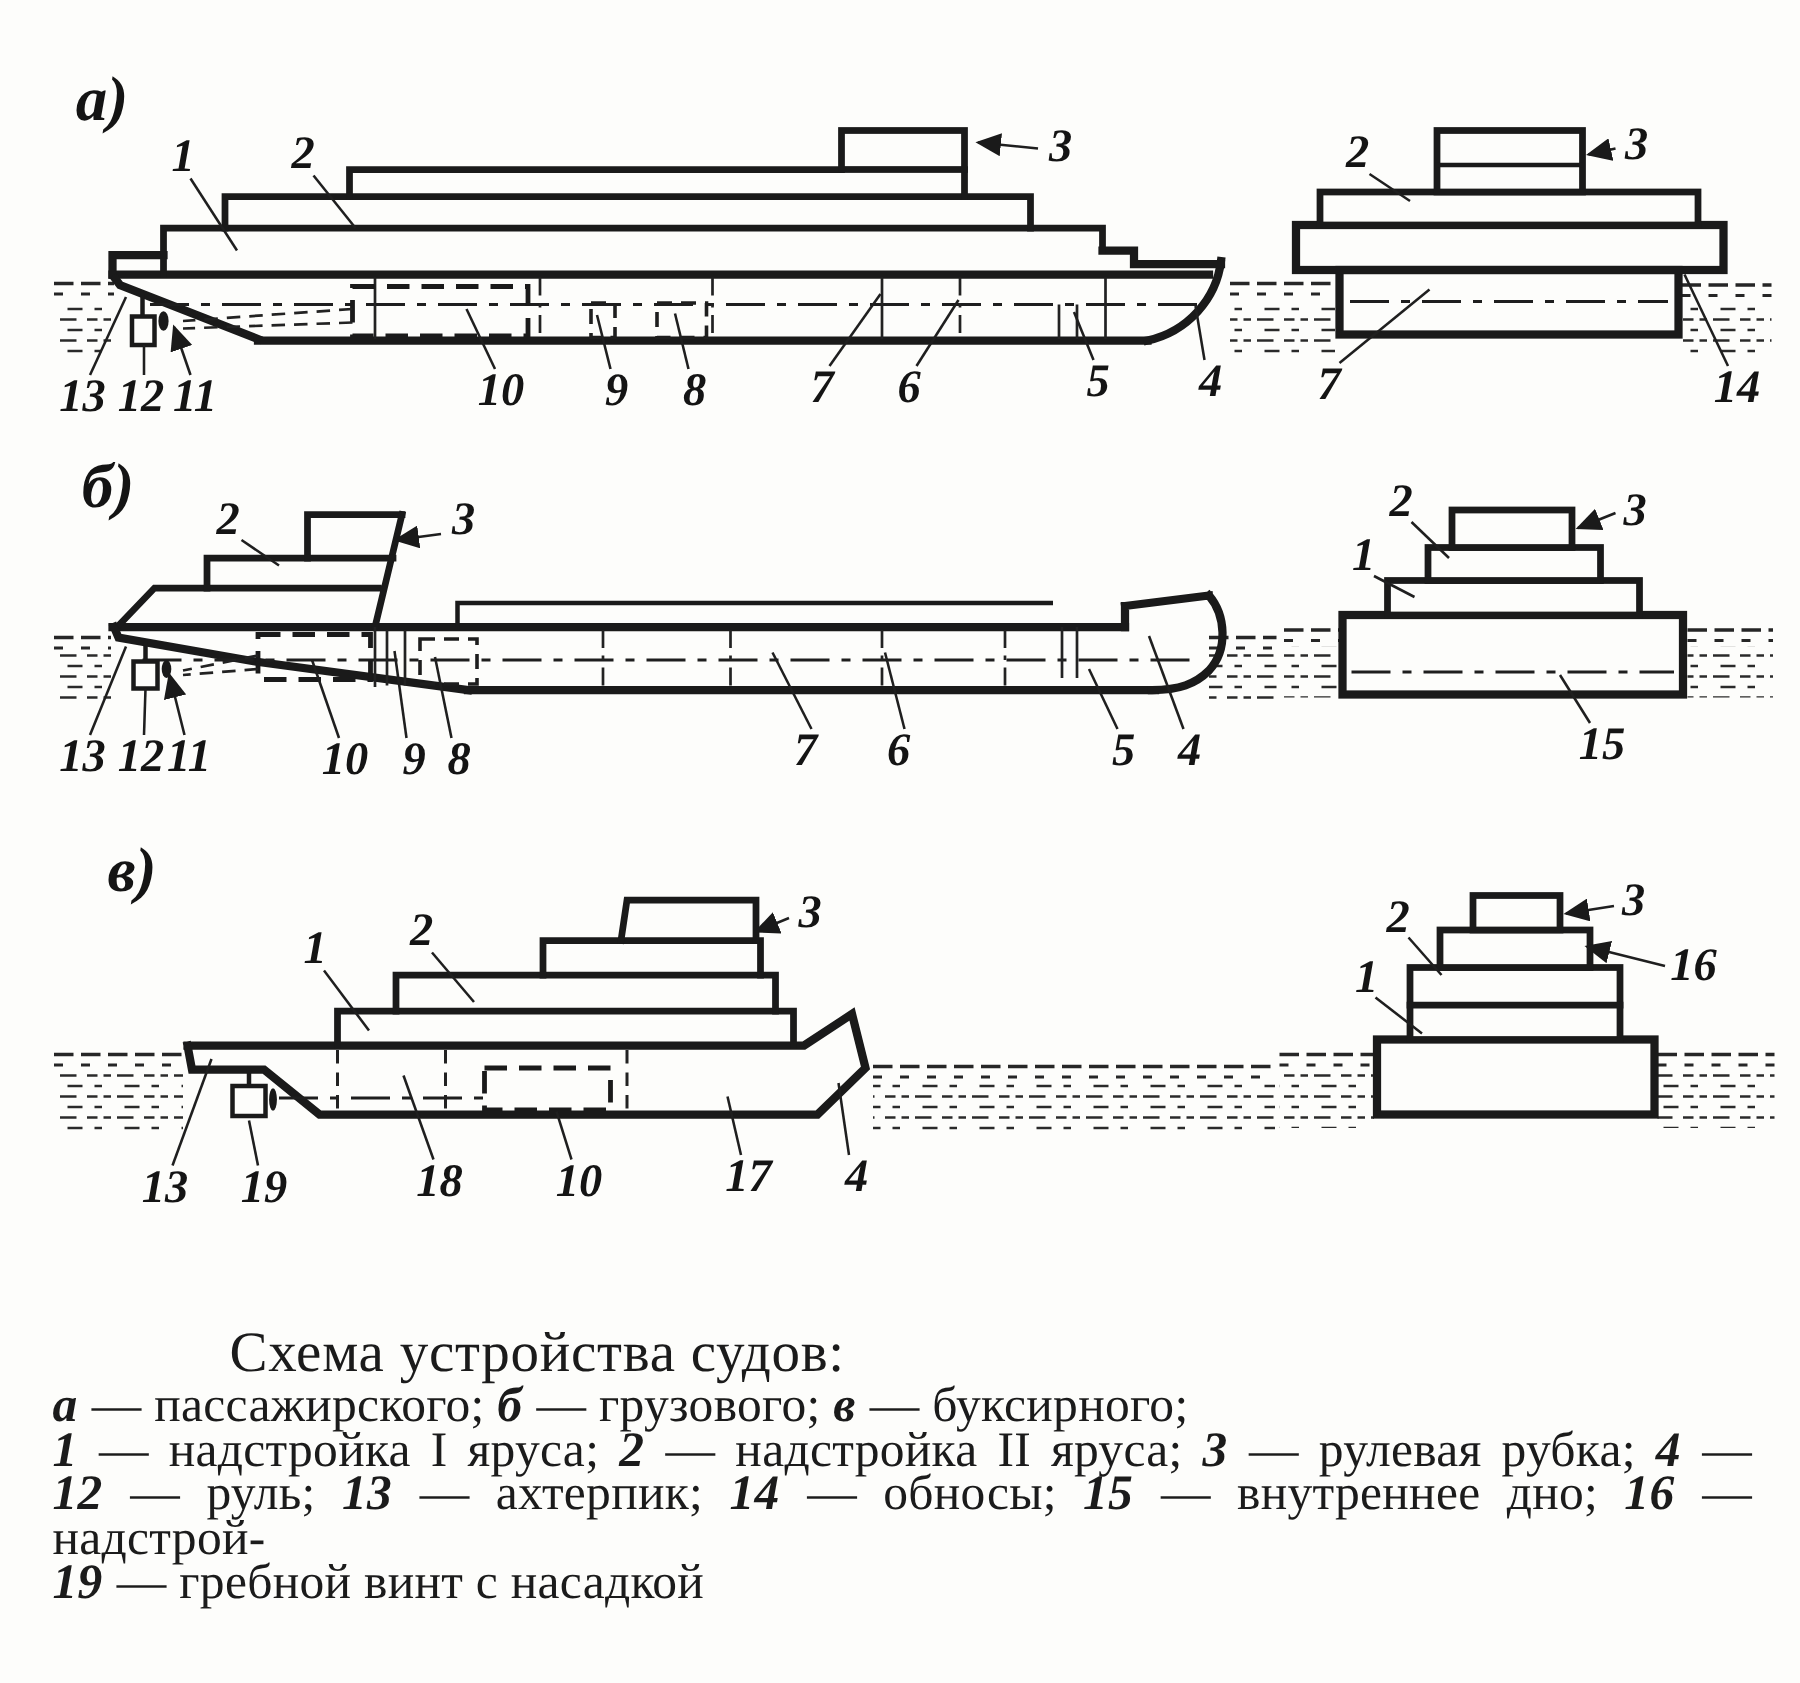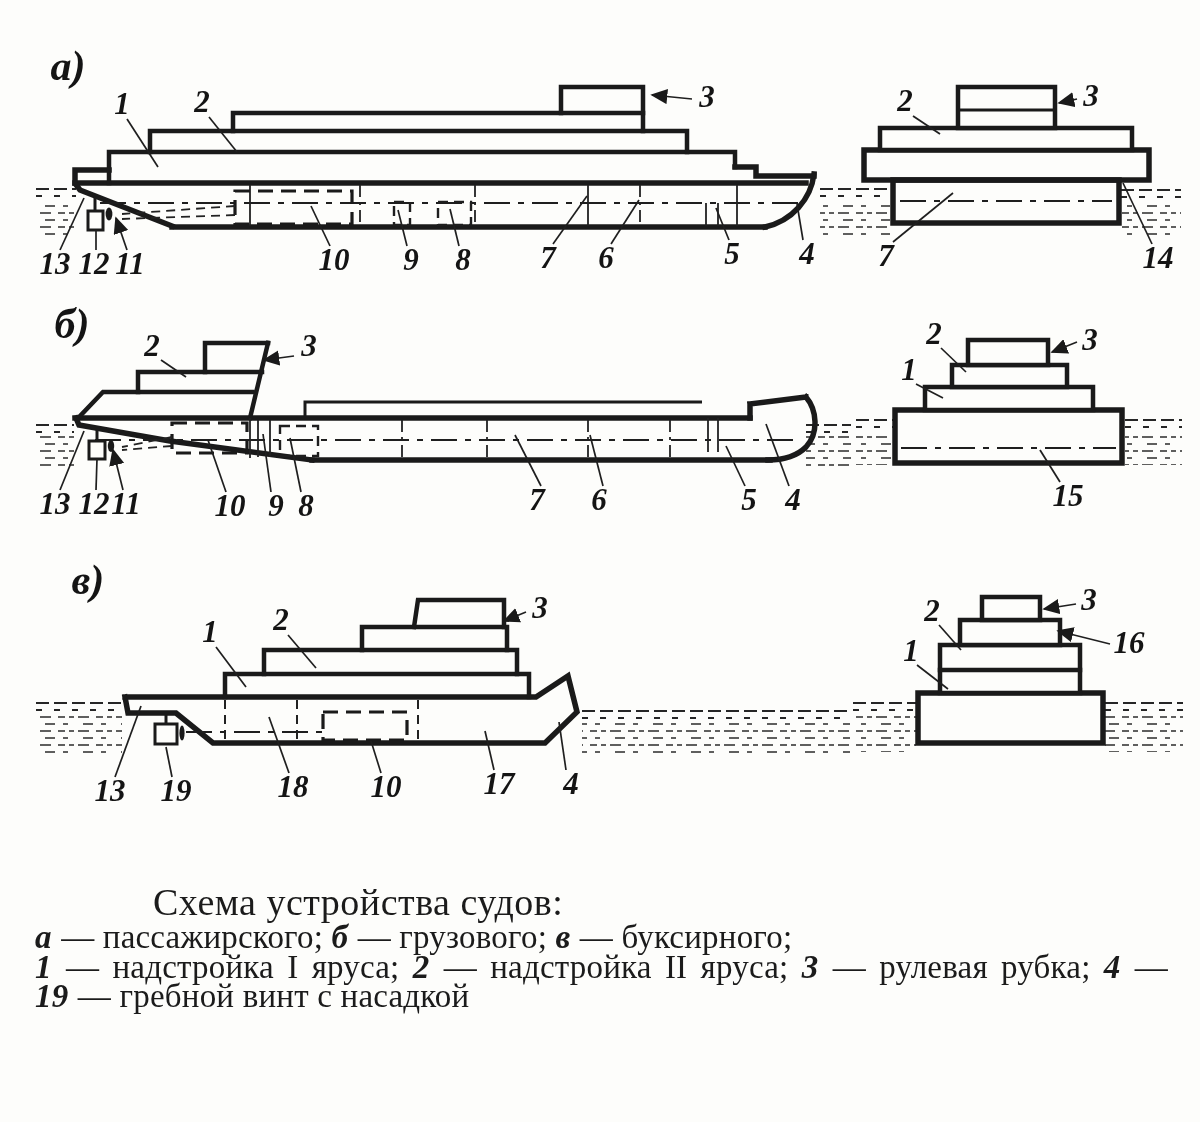--- a/index.html
+++ b/index.html
@@ -293,15 +293,16 @@
       <line class="leader" x1="917" y1="665" x2="948" y2="689"></line>
           <text class="cl" x="911" y="661">1</text>
     </g>
   </g>
 </svg>
 
 <div id="caption">
   <p id="cap-title">Схема устройства судов:</p>
   <p class="cap-line"><i>а</i><span> — пассажирского; </span><i>б</i><span> — грузового; </span><i>в</i><span> — буксирного;</span></p>
   <p class="cap-line just"><i>1</i><span> — надстройка I яруса; </span><i>2</i><span> — надстройка II яруса; </span><i>3</i><span> — рулевая рубка; </span><i>4</i><span> —</span></p>
+  <p class="cap-line just"><i>12</i><span> — руль; </span><i>13</i><span> — ахтерпик; </span><i>14</i><span> — обносы; </span><i>15</i><span> — внутреннее дно; </span><i>16</i><span> — надстрой-</span></p>
   <p class="cap-line"><i>19</i><span> — гребной винт с насадкой</span></p>
 </div>
 </div>
 
 </body></html>

